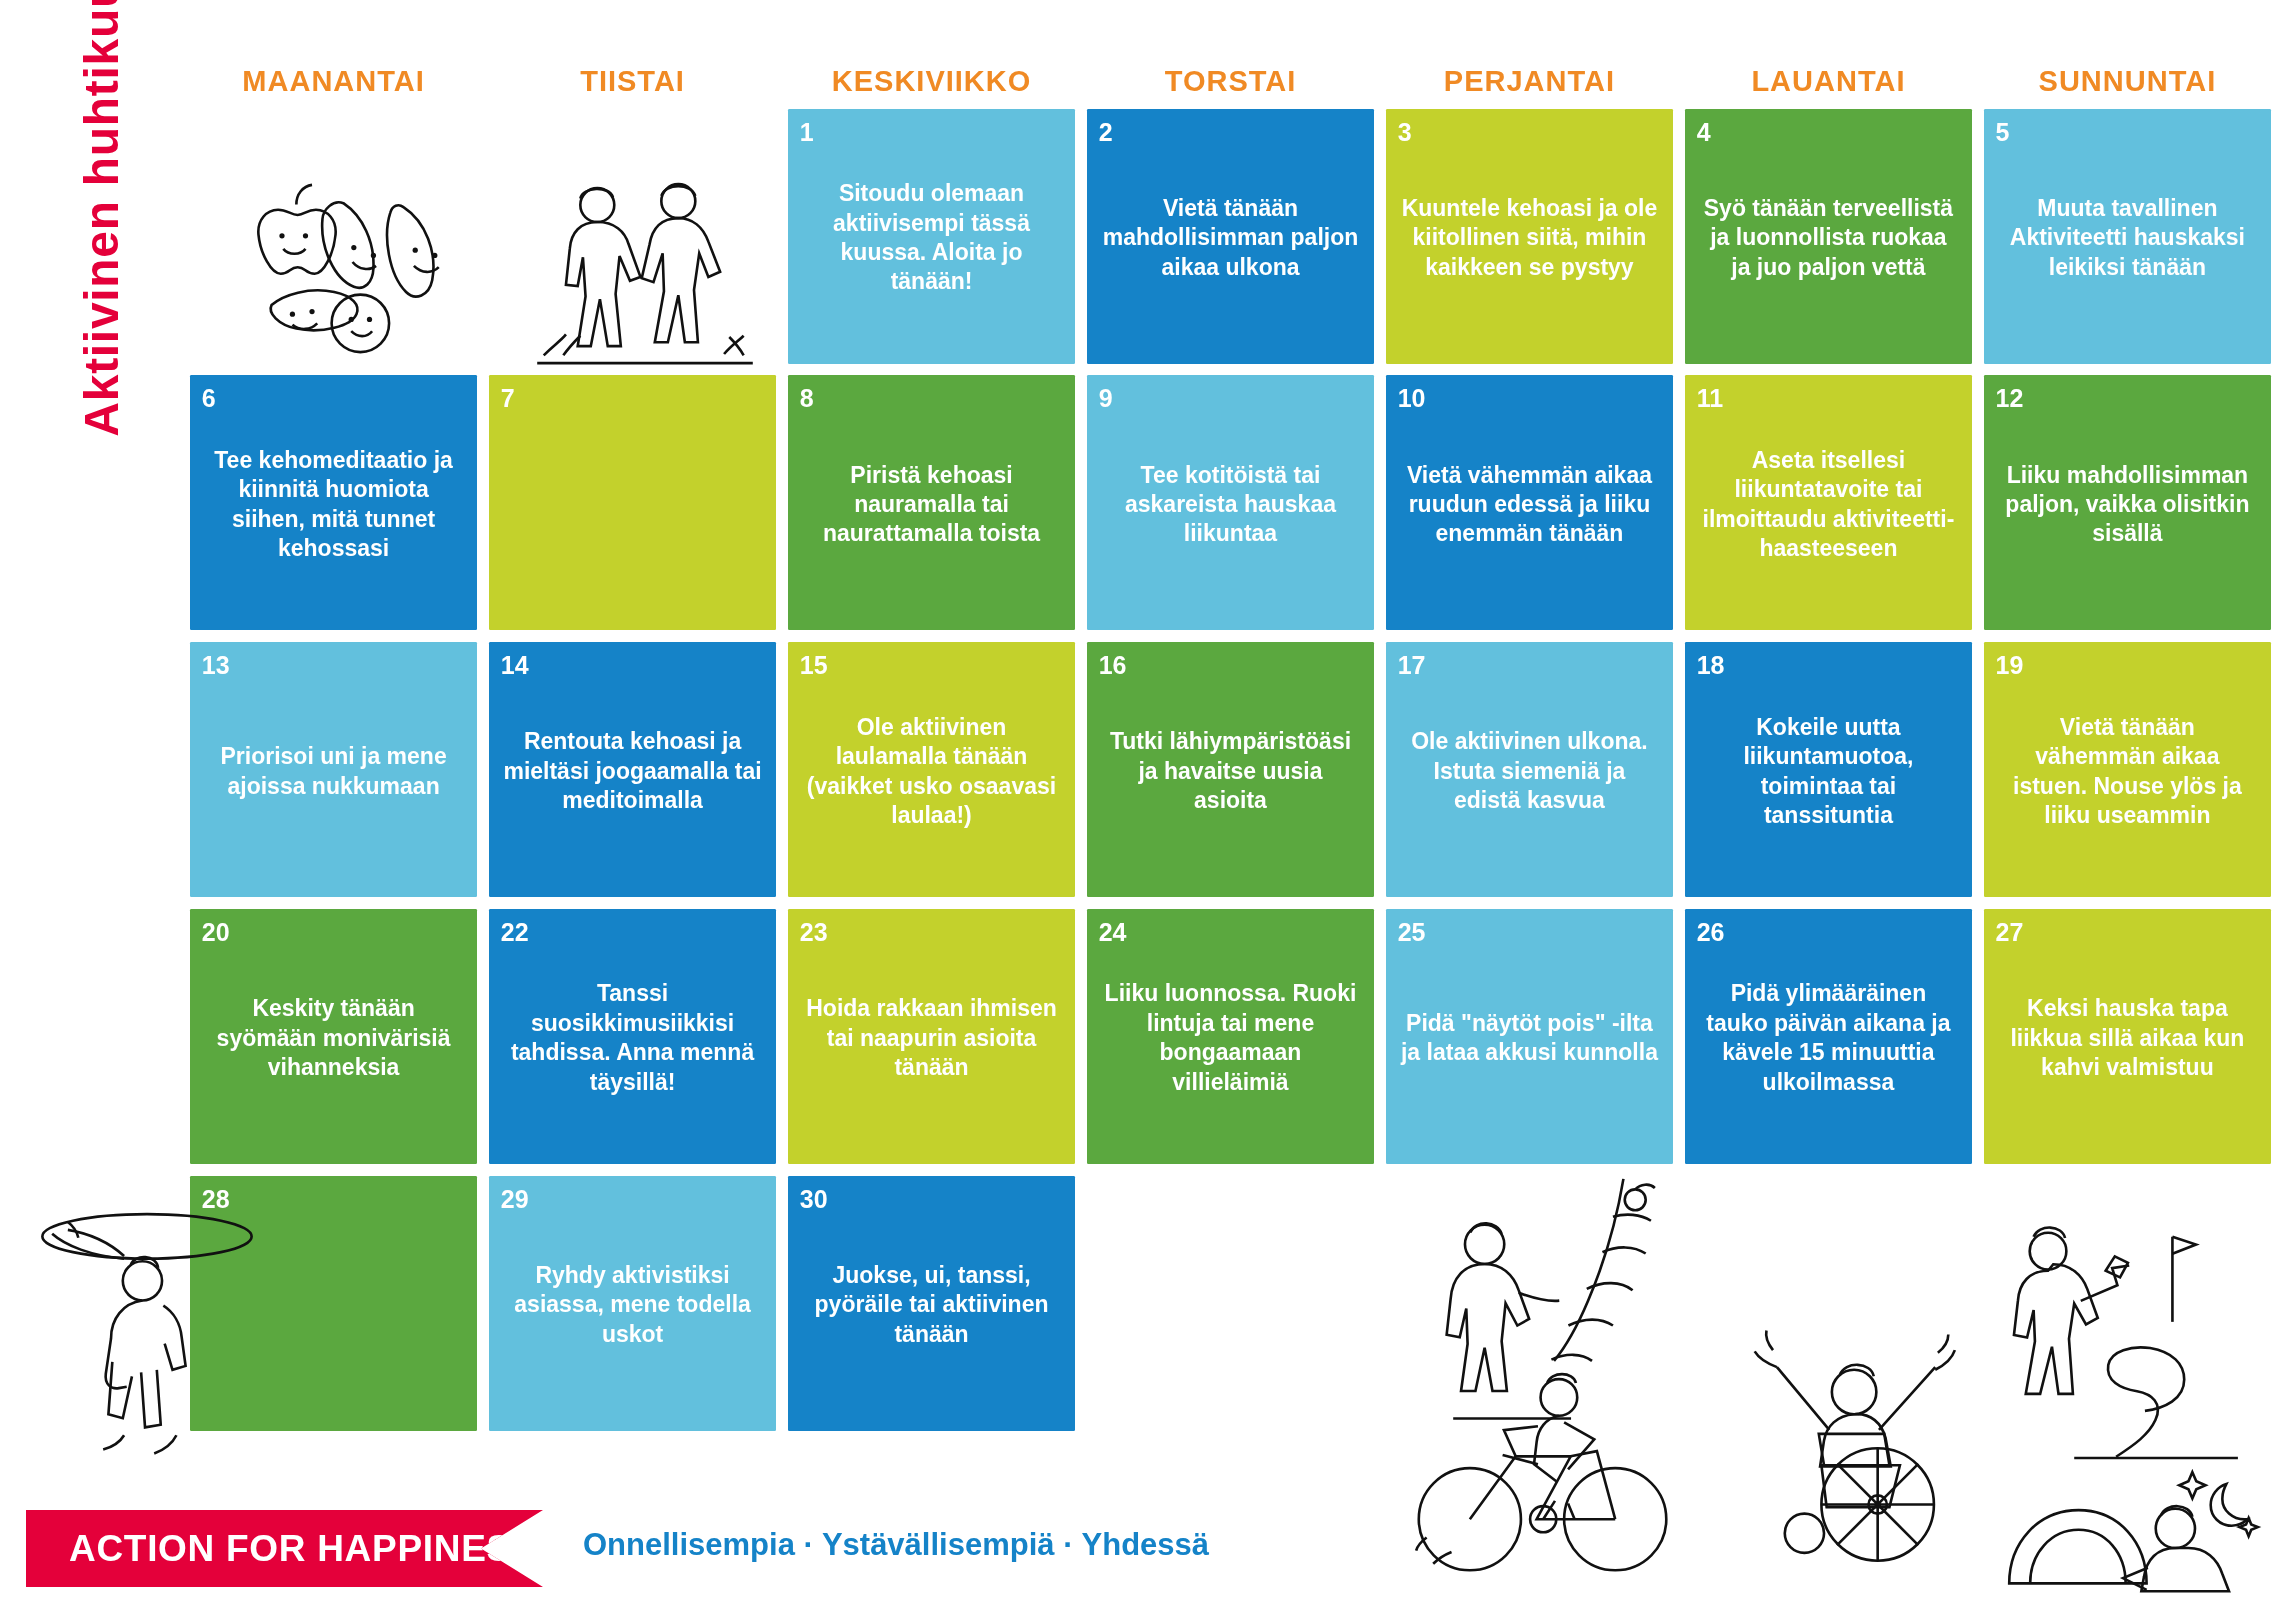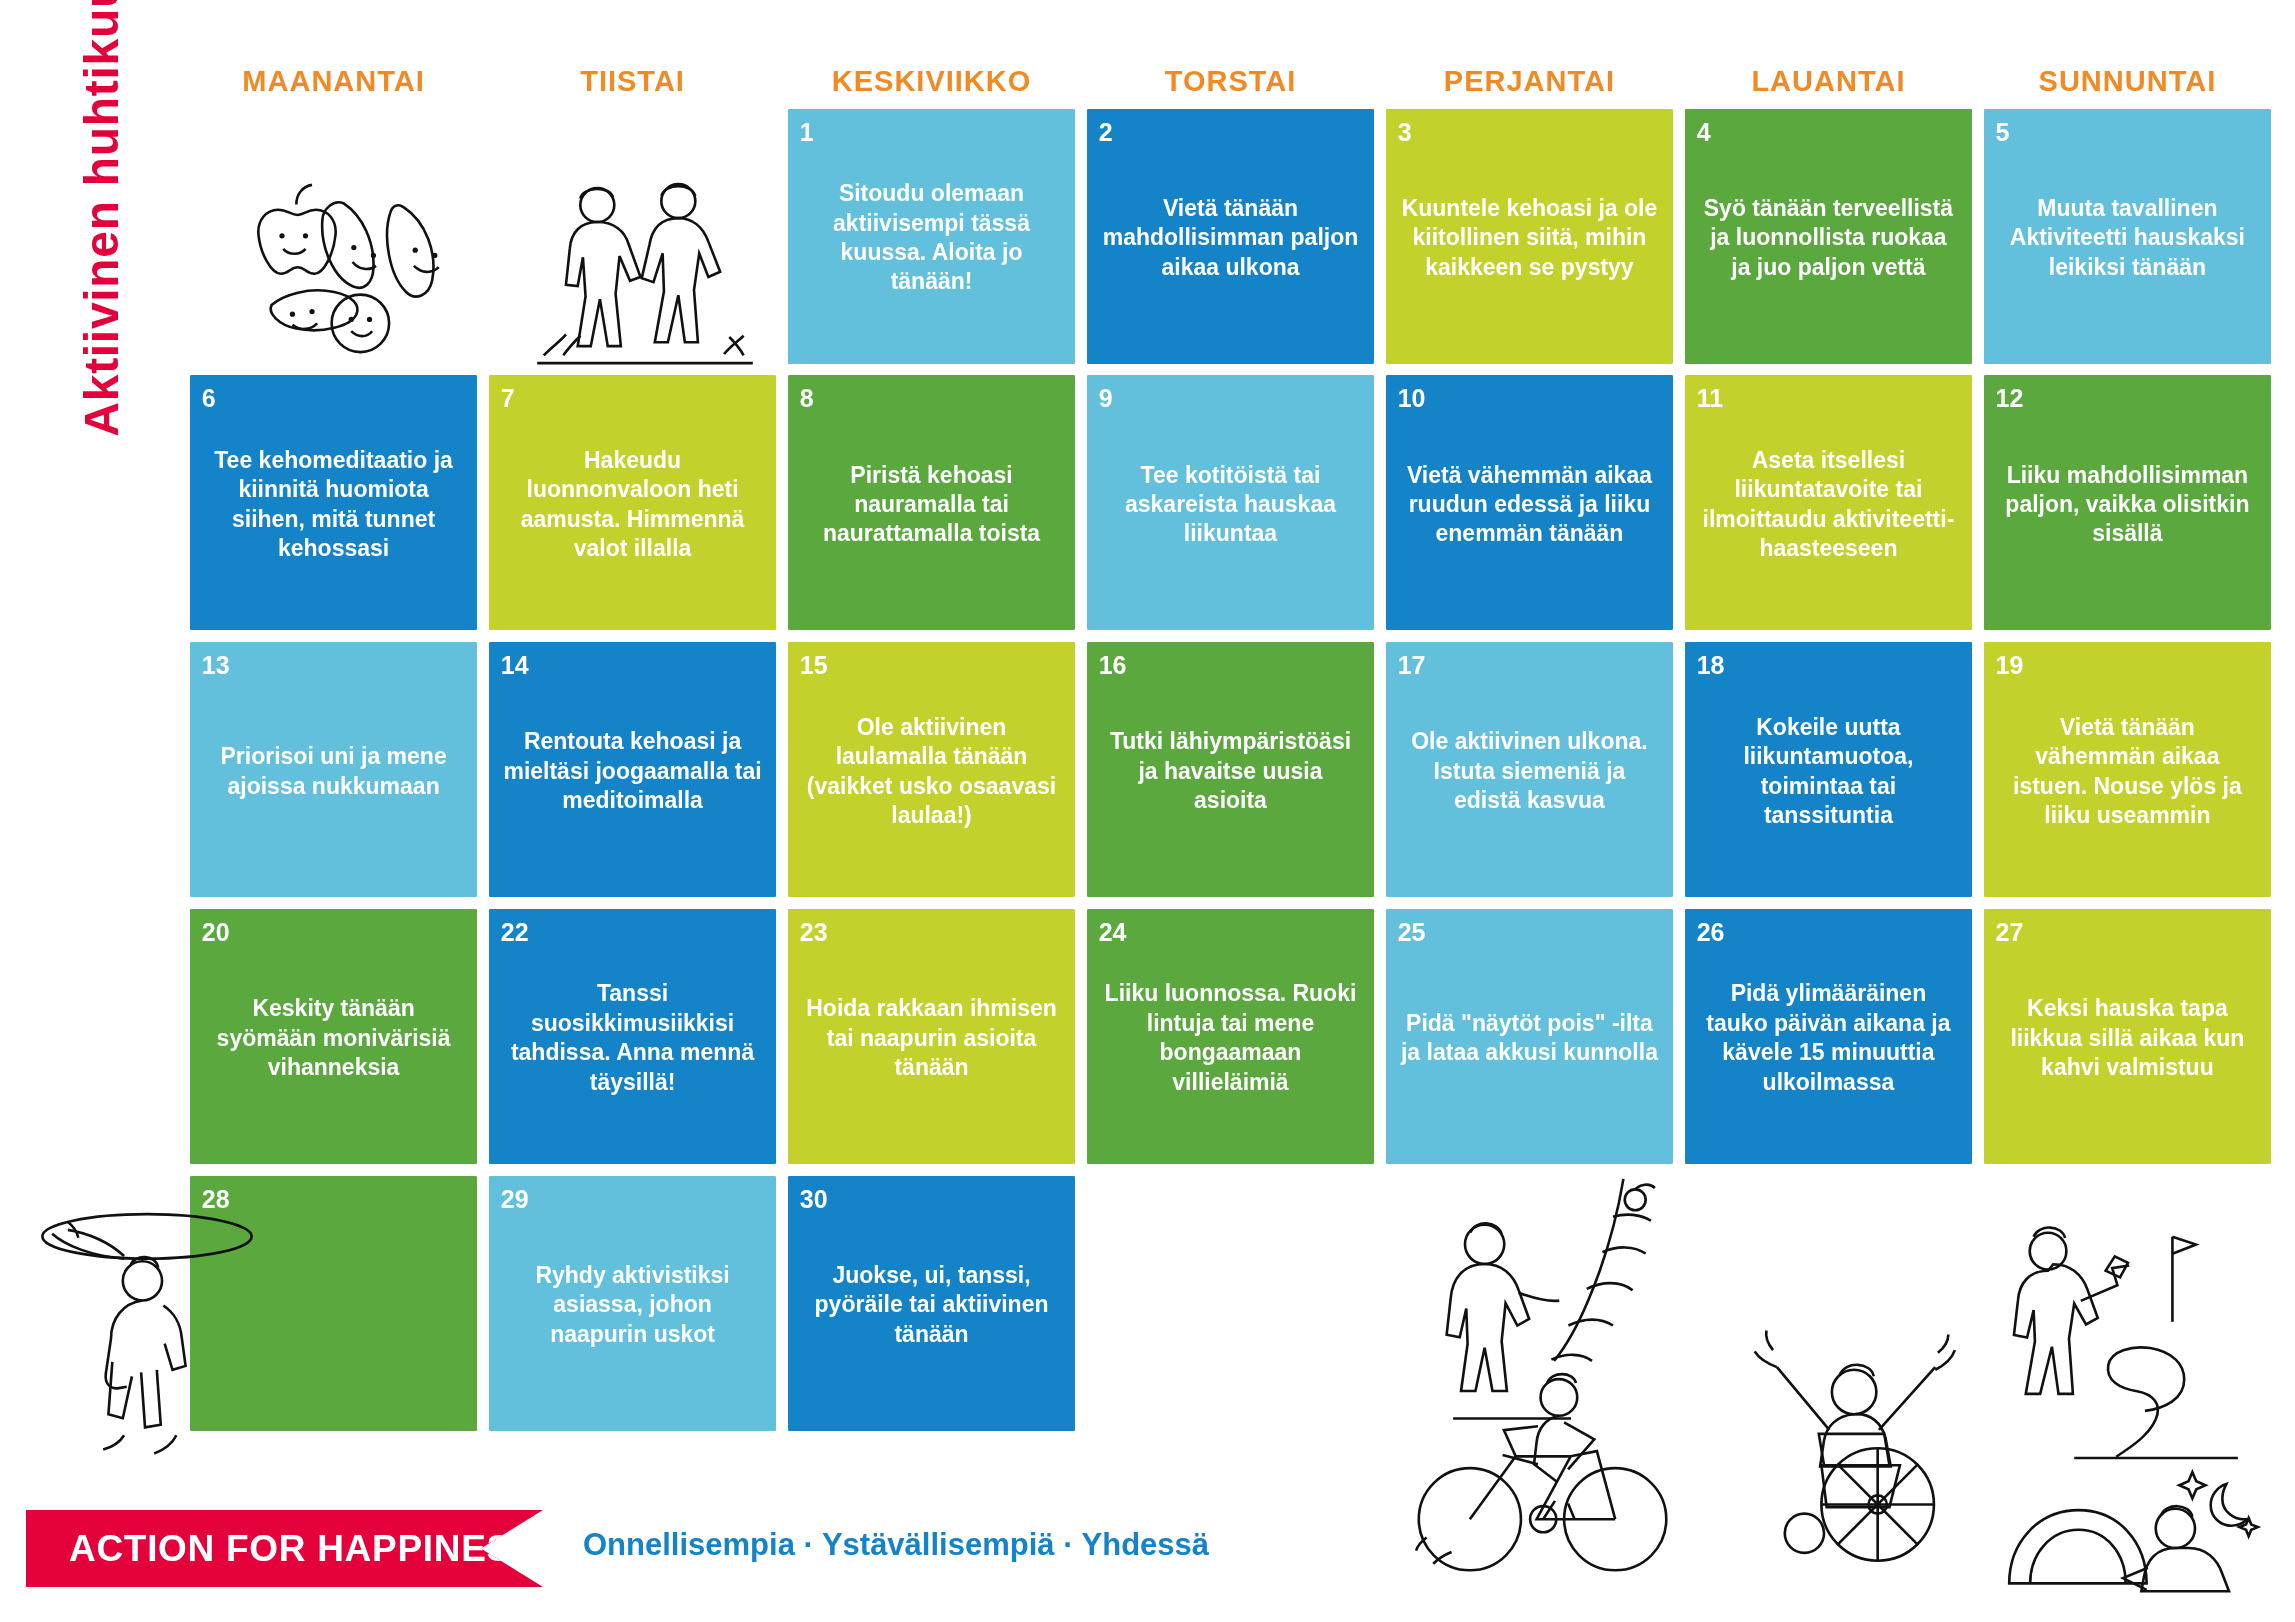--- a/index.html
+++ b/index.html
@@ -184,21 +184,20 @@
         <div class="cell c-lblue">
           <div class="num">5</div>
           <div class="txt">Muuta tavallinen Aktiviteetti hauskaksi leikiksi tänään</div>
         </div>
         <div class="cell c-blue">
           <div class="num">6</div>
           <div class="txt">Tee kehomeditaatio ja kiinnitä huomiota siihen, mitä tunnet kehossasi</div>
         </div>
         <div class="cell c-lime">
           <div class="num">7</div>
-          <div class="txt">Hakeudu luonnonvaloon heti aamusta. Himmennä valot illalla</div>
         </div>
         <div class="cell c-green">
           <div class="num">8</div>
           <div class="txt">Piristä kehoasi nauramalla tai naurattamalla toista</div>
         </div>
         <div class="cell c-lblue">
           <div class="num">9</div>
           <div class="txt">Tee kotitöistä tai askareista hauskaa liikuntaa</div>
         </div>
         <div class="cell c-blue">
@@ -267,21 +266,21 @@
         </div>
         <div class="cell c-lime">
           <div class="num">27</div>
           <div class="txt">Keksi hauska tapa liikkua sillä aikaa kun kahvi valmistuu</div>
         </div>
         <div class="cell c-green">
           <div class="num">28</div>
         </div>
         <div class="cell c-lblue">
           <div class="num">29</div>
-          <div class="txt">Ryhdy aktivistiksi asiassa, johon naapurin uskot</div>
+          <div class="txt">Ryhdy aktivistiksi asiassa, mene todella uskot</div>
         </div>
         <div class="cell c-blue">
           <div class="num">30</div>
           <div class="txt">Juokse, ui, tanssi, pyöräile tai aktiivinen tänään</div>
         </div>
         <div class="cell empty"></div>
         <div class="cell empty"></div>
         <div class="cell empty"></div>
       </div>
   </div>

